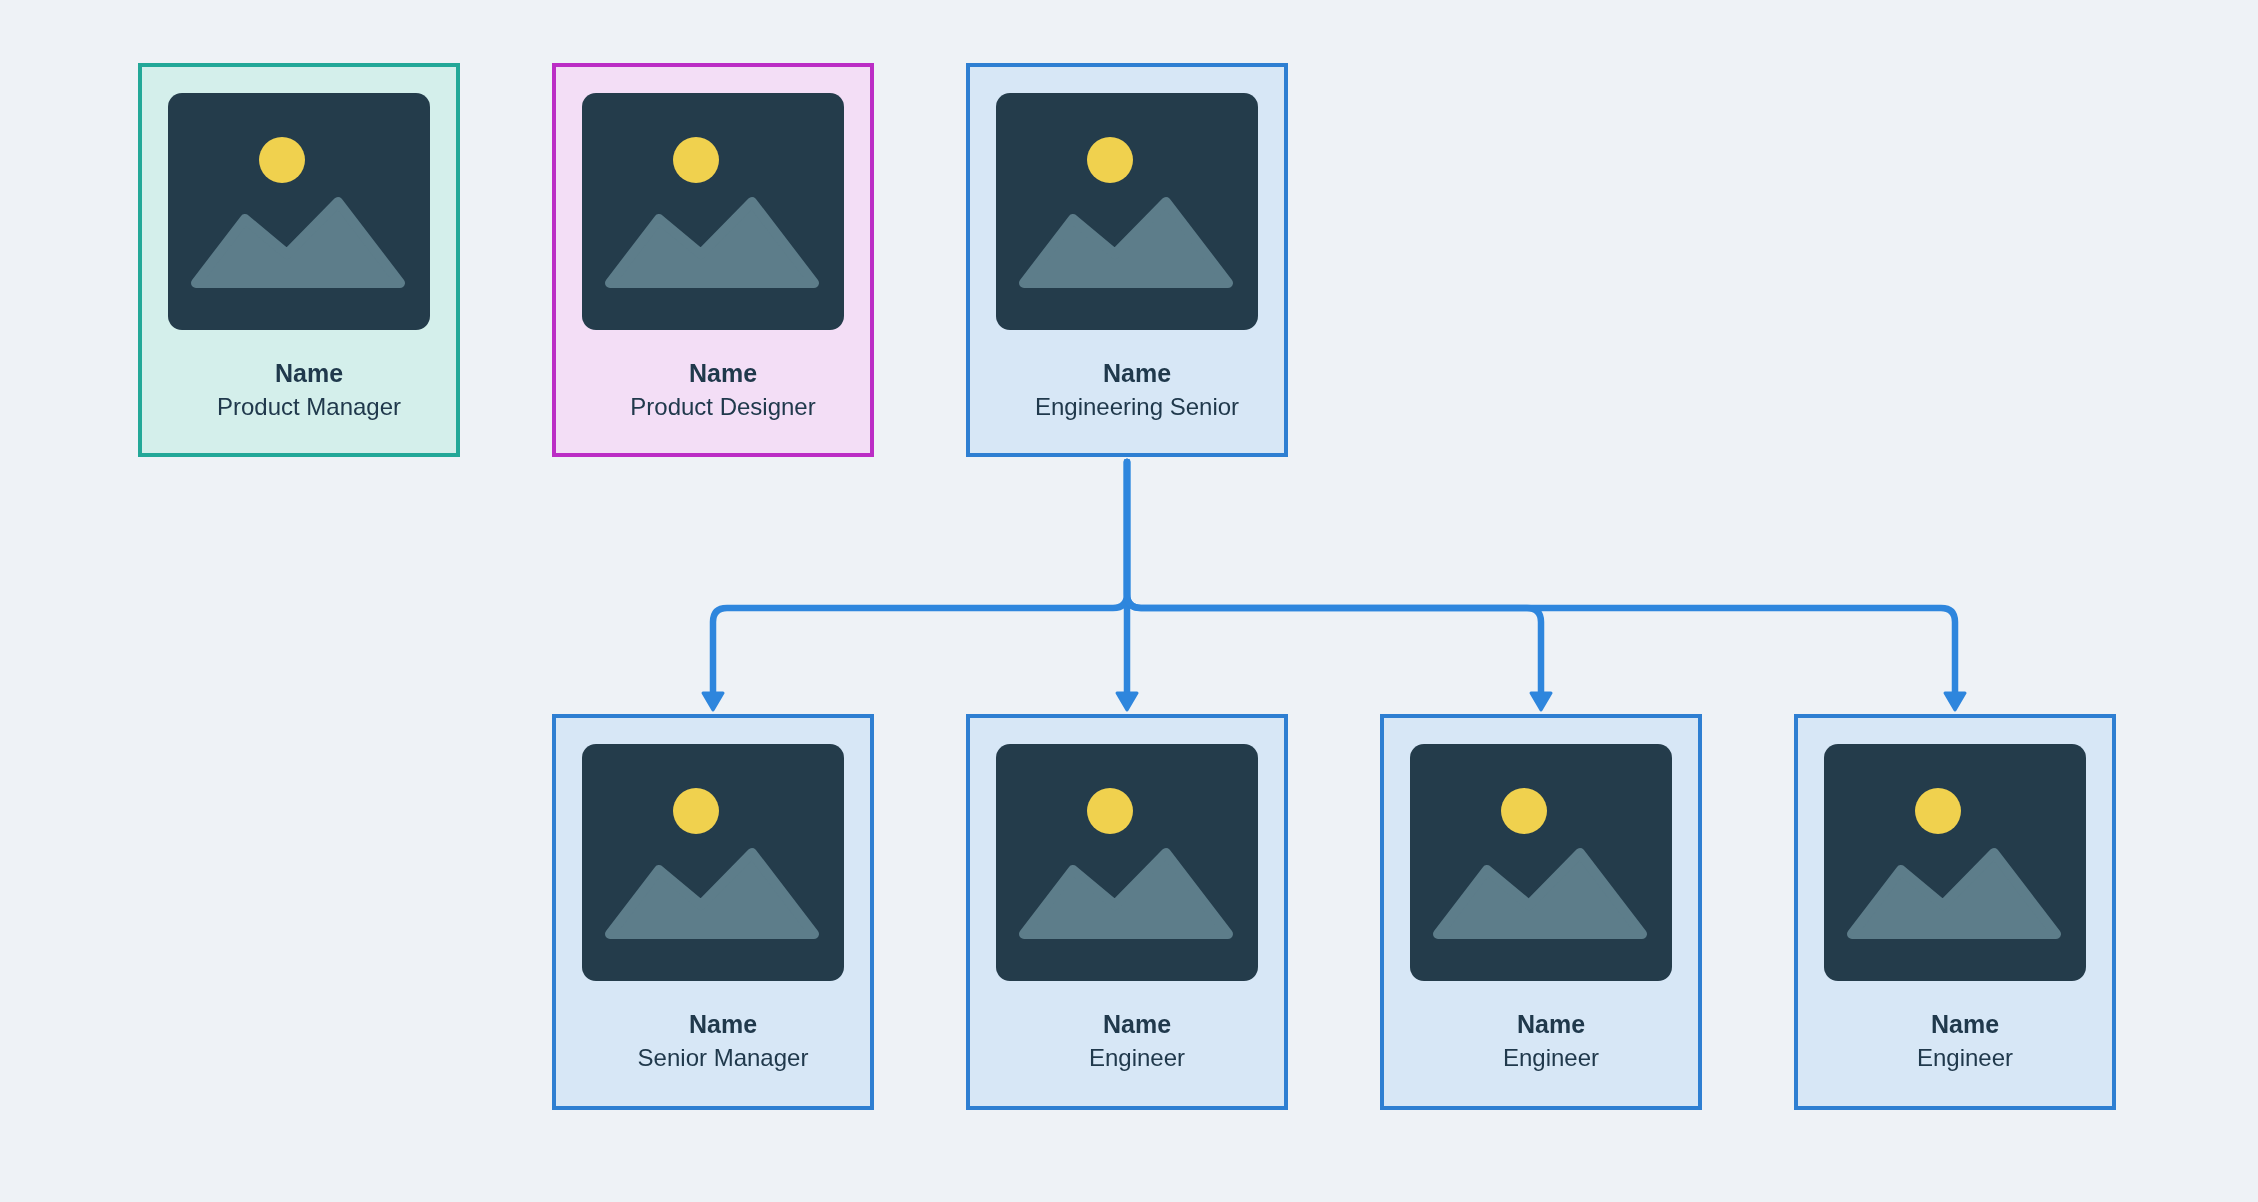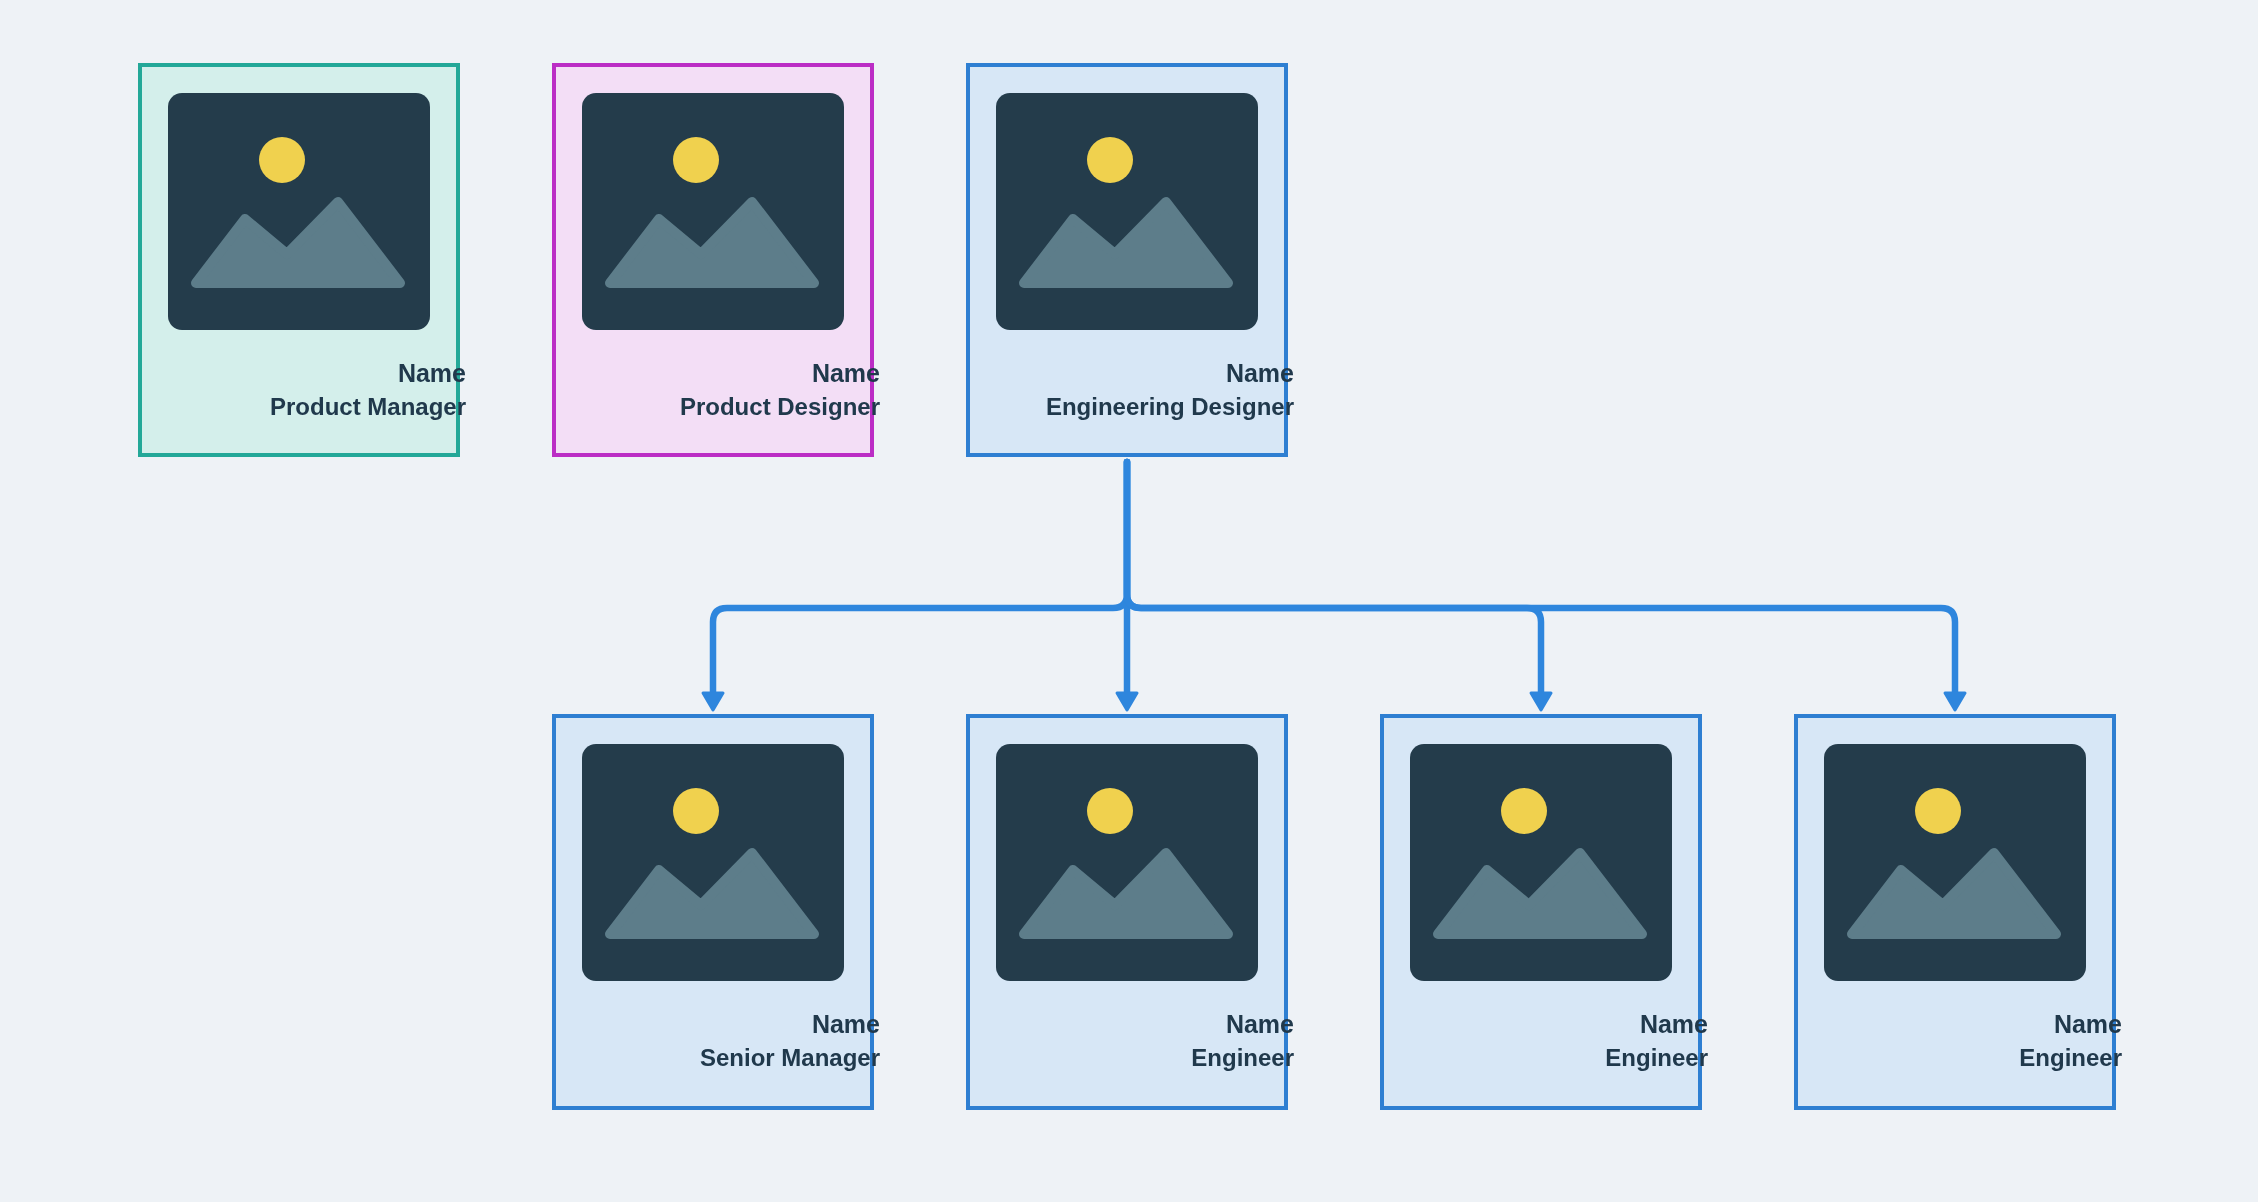--- a/index.html
+++ b/index.html
@@ -50,28 +50,28 @@
   .photo .frame { fill: var(--photo-frame, #243c4b); }
   .photo .sun { fill: var(--sun, #f0d14e); }
   .photo .mountains {
     fill: var(--mountain, #5d7d8a);
     stroke: var(--mountain, #5d7d8a);
     stroke-width: 10;
     stroke-linejoin: round;
   }
   .label-block {
     margin-top: 26px;
-    text-align: right;
+    text-align: center;
     color: var(--text, #20394c);
     line-height: 34px;
     width: 100%;
     margin-left: 20px;
   }
   .member-name { font-size: 25px; font-weight: 700; }
-  .member-role { font-size: 24px; font-weight: 700; }
+  .member-role { font-size: 24px; font-weight: 400; }
 </style>
 </head>
 <body>
 
 <div class="canvas">
 
   <svg class="connector-svg" viewBox="0 0 2258 1202" xmlns="http://www.w3.org/2000/svg">
     <path class="edge" d="M 1127 462 V 594 Q 1127 608 1113 608 H 727 Q 713 608 713 622 V 694"></path>
     <path class="edge" d="M 1127 462 V 694"></path>
     <path class="edge" d="M 1127 462 V 594 Q 1127 608 1141 608 H 1527 Q 1541 608 1541 622 V 694"></path>
@@ -107,21 +107,21 @@
   </div>
 
   <div class="card top" style="left: 966px; top: 63px; --card-border: #2e7fd2; --card-bg: #d7e7f6;">
     <svg class="photo" viewBox="0 0 262 237">
       <rect class="frame" x="0" y="0" width="262" height="237" rx="14"></rect>
       <circle class="sun" cx="114" cy="67" r="23"></circle>
       <path class="mountains" d="M 28 190 L 77 126 L 119 161 L 170 109 L 232 190 Z"></path>
     </svg>
     <div class="label-block">
       <div class="member-name">Name</div>
-      <div class="member-role">Engineering Designer</div>
+      <div class="member-role">Engineering Senior</div>
     </div>
   </div>
 
   <div class="card bottom" style="left: 552px; top: 714px; --card-border: #2e7fd2; --card-bg: #d7e7f6;">
     <svg class="photo" viewBox="0 0 262 237">
       <rect class="frame" x="0" y="0" width="262" height="237" rx="14"></rect>
       <circle class="sun" cx="114" cy="67" r="23"></circle>
       <path class="mountains" d="M 28 190 L 77 126 L 119 161 L 170 109 L 232 190 Z"></path>
     </svg>
     <div class="label-block">

